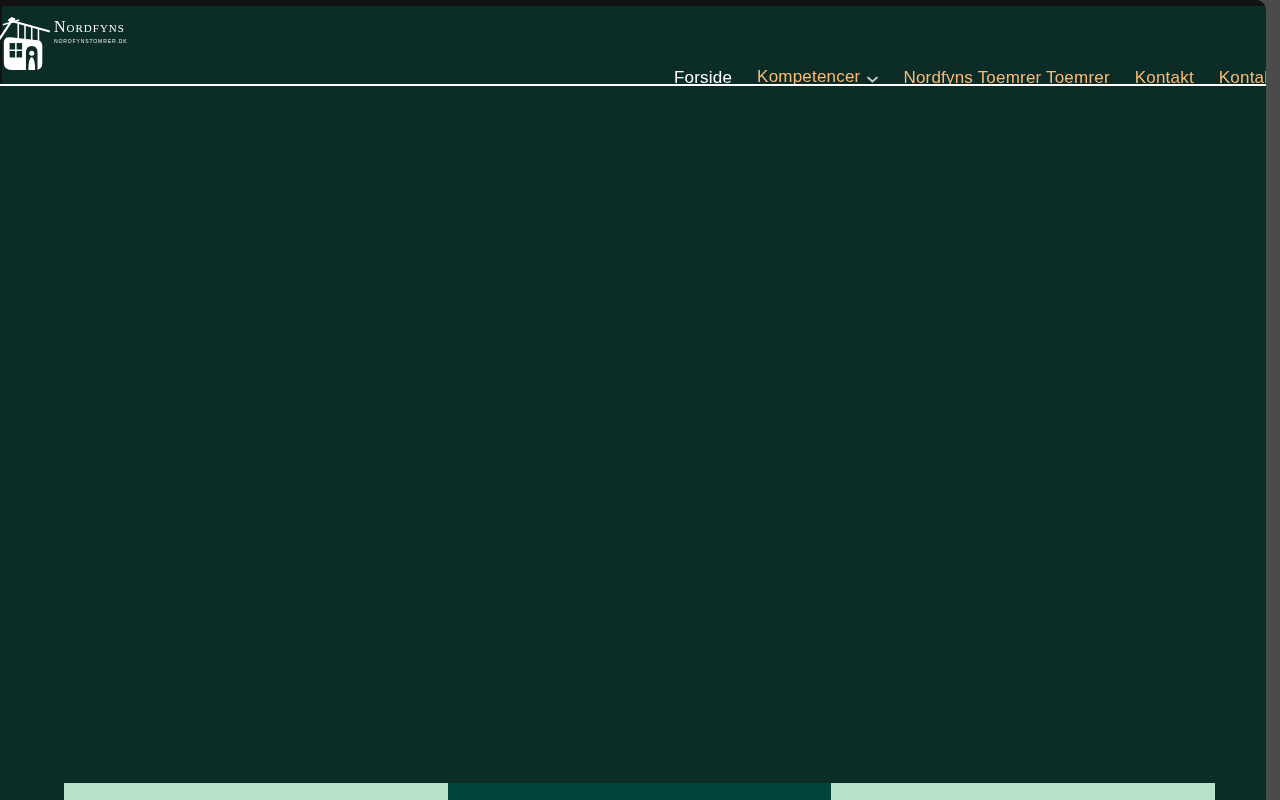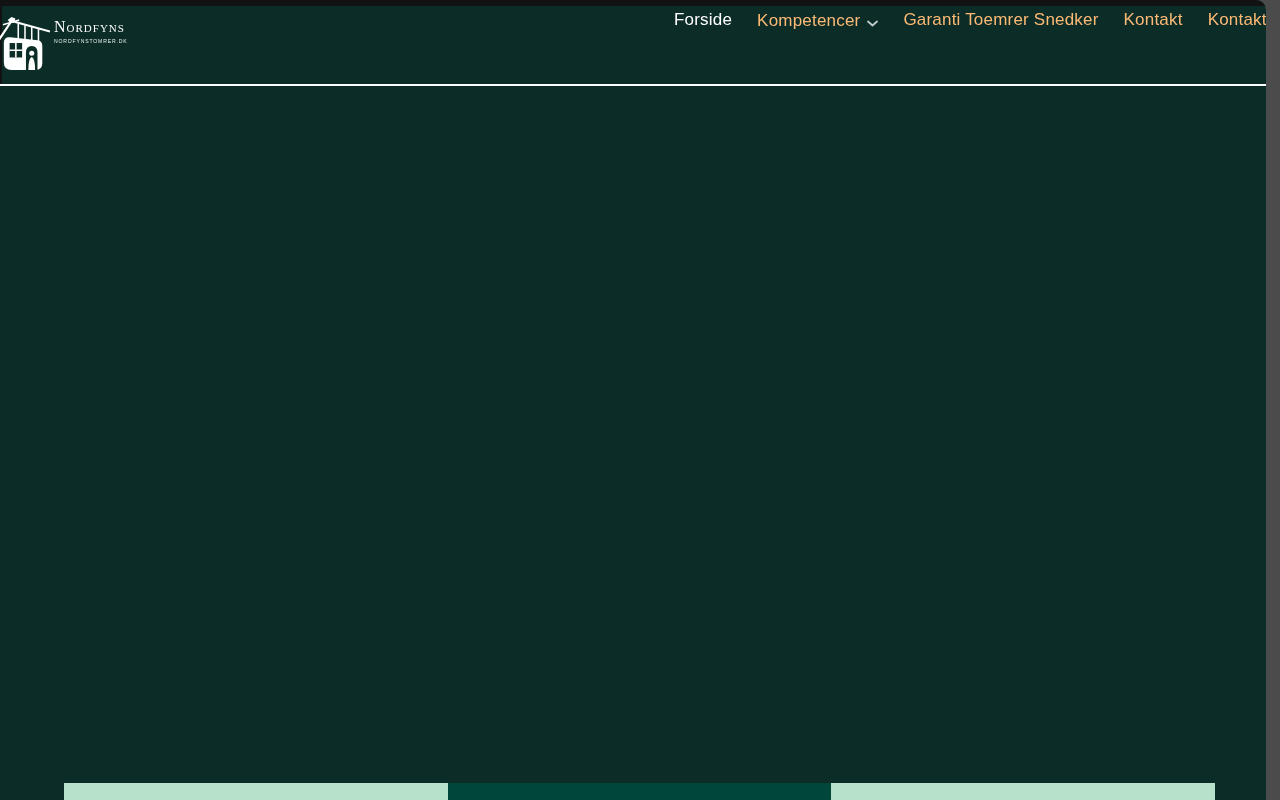--- a/index.html
+++ b/index.html
@@ -44,21 +44,21 @@
     font-size:27px;margin:0 4px 0 5px;position:relative;top:2px;font-variant:normal;
   }
   .logo-domain{
     margin-top:3px;font-family:"Liberation Sans", sans-serif;
     font-size:6px;letter-spacing:1px;text-transform:uppercase;color:#E9F1ED;
     transform:scaleX(.85);transform-origin:left center;white-space:nowrap;
   }
   
   .main-nav{
     position:absolute;left:674px;top:4px;height:78px;
-    display:flex;align-items:flex-start;gap:25px;white-space:nowrap;
+    display:flex;align-items:flex-end;gap:25px;white-space:nowrap;
   }
   .nav-item{
     font-size:17px;color:#fdba74;cursor:pointer;display:flex;align-items:center;gap:7px;
     letter-spacing:.2px;
   }
   .nav-item.active{color:#FFFFFF;}
   .chevron{display:inline-block;margin-top:2px;}
   
   .hero-section{
     position:absolute;left:0;top:86px;width:100%;height:697px;background:#0B2C27;
@@ -118,21 +118,21 @@
       </span>
       <span class="nav-item">
         <span>Kompetencer</span>
         <span class="chevron">
           <svg width="11" height="7" viewBox="0 0 11 7">
               <polyline points="1,1.5 5.5,5.5 10,1.5" fill="none" stroke="#C5D0CC" stroke-width="1.7" stroke-linecap="round" stroke-linejoin="round"></polyline>
             </svg>
         </span>
       </span>
       <span class="nav-item">
-        <span>Garanti Toemrer Snedker</span>
+        <span>Nordfyns Toemrer Toemrer</span>
       </span>
       <span class="nav-item">
         <span>Kontakt</span>
       </span>
       <span class="nav-item">
         <span>Kontakt</span>
       </span>
     </nav>
 
   </div>

